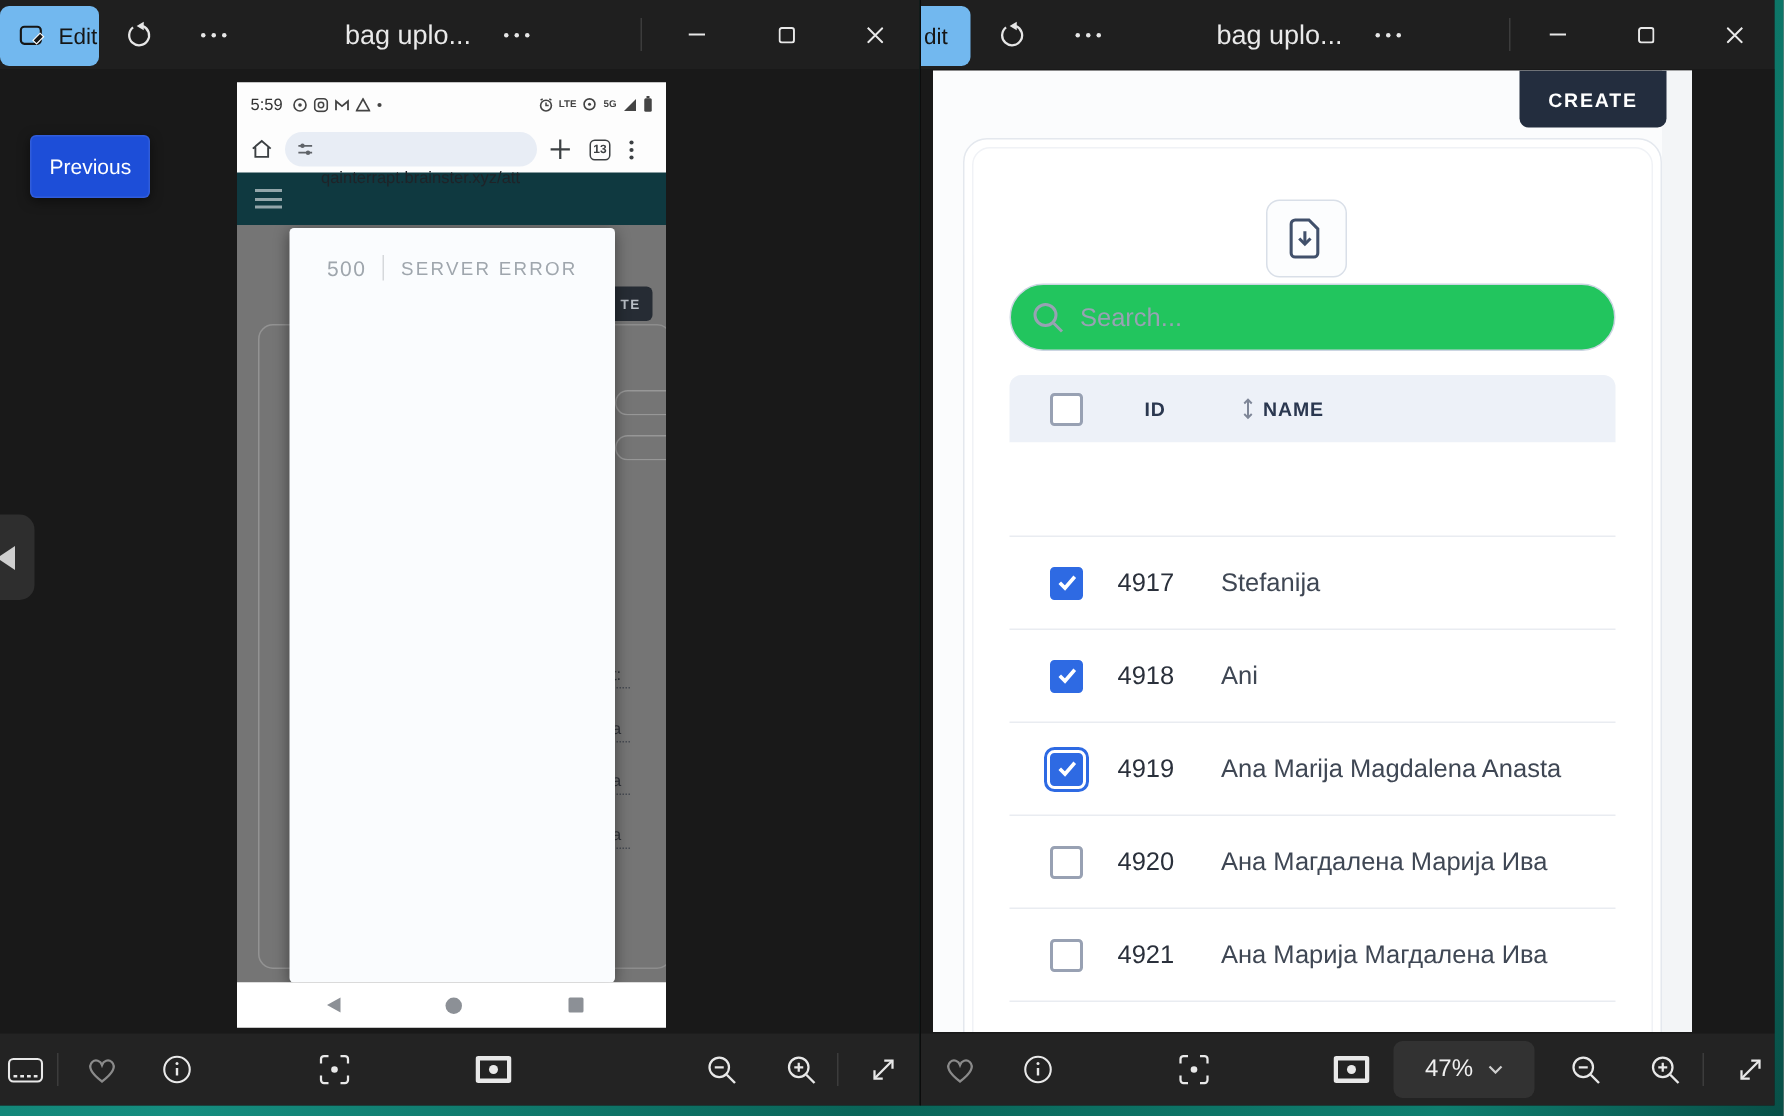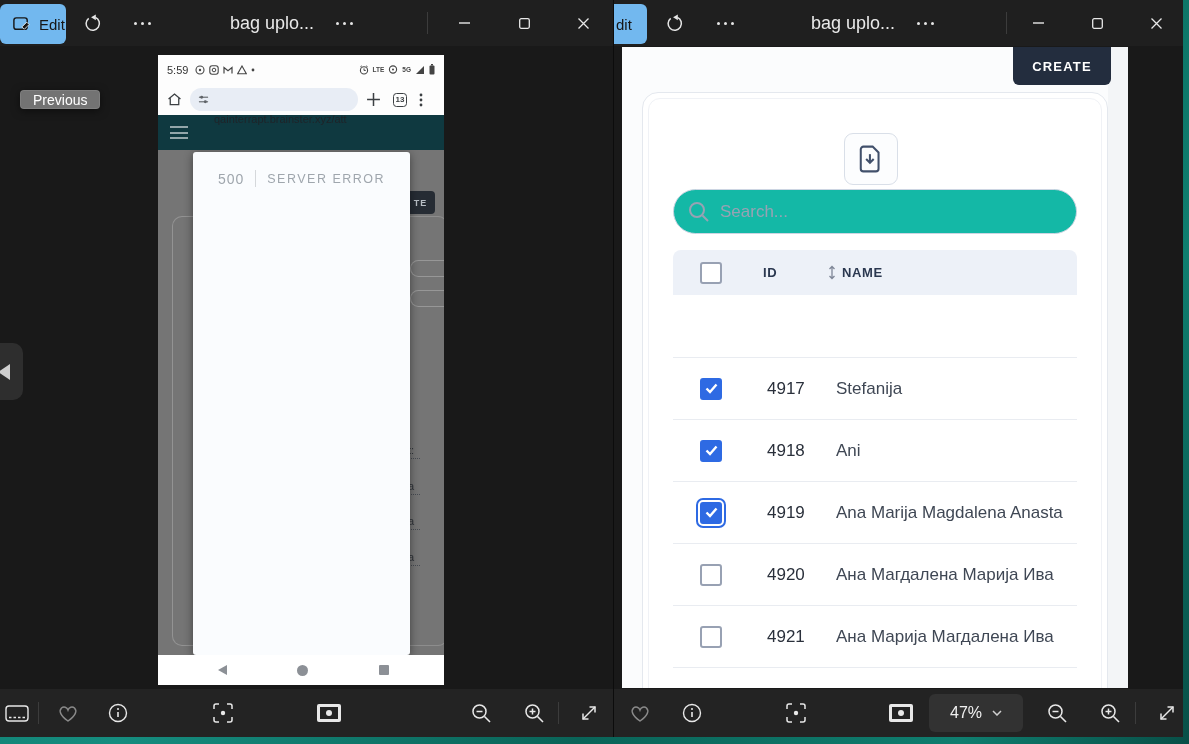--- a/index.html
+++ b/index.html
@@ -67,21 +67,21 @@
   .err-code { font-size:14px; color:#9fa6ad; letter-spacing:1px; }
   .err-div { width:1px; height:17px; background:#d5d8db; }
   .err-label { font-size:12.5px; color:#9fa6ad; letter-spacing:1.5px; }
   .p-nav { height:30px; background:#ffffff; position:relative; }
   .nav-back { position:absolute; left:60px; top:10px; width:0; height:0;
               border-top:5.5px solid transparent; border-bottom:5.5px solid transparent; border-right:9px solid #8c9096; }
   .nav-home { position:absolute; left:139px; top:10px; width:11px; height:11px; border-radius:50%; background:#8c9096; }
   .nav-sq { position:absolute; left:221px; top:10px; width:10px; height:10px; background:#8c9096; border-radius:1px; }
 
   
-  .tooltip { position:absolute; left:20px; top:90px; height:19px; padding:0 12px; background:#737373;
+  .tooltip { position:absolute; left:20px; top:90px; height:42px; padding:0 12px; background:#1d4ed8;
              border:1px solid rgba(255,255,255,.09); border-radius:4px; box-shadow:0 2px 8px rgba(0,0,0,.5);
              color:#fff; font-size:14px; display:flex; align-items:center; z-index:5; }
   .prev-nav { position:absolute; left:-9px; top:343px; width:32px; height:57px; background:#2e2e2e;
               border-radius:10px; display:flex; align-items:center; justify-content:center; z-index:5; }
   .prev-tri { width:0; height:0; border-top:8px solid transparent; border-bottom:8px solid transparent;
               border-right:12px solid #cfcfcf; margin-right:6px; }
 
   
   .canvas-right { position:absolute; top:46px; left:0; width:570px; height:643px; background:#191919; }
   .photo-r { position:absolute; left:8px; top:1px; width:506px; height:641px; background:#fbfcfd; overflow:hidden;
@@ -89,32 +89,32 @@
   .side-strip { position:absolute; right:0; top:0; width:20px; height:100%; background:#f3f5f7; }
   .create-btn { position:absolute; left:391px; top:0; width:98px; height:38px; background:#232d3e;
                 border-radius:0 0 6px 6px; color:#ffffff; font-size:13px; font-weight:bold; letter-spacing:1.2px;
                 display:flex; align-items:center; justify-content:center; }
   .big-card { position:absolute; left:20px; top:45px; width:466px; height:620px;
               border:1px solid #e4e8ee; border-radius:16px; background:#ffffff; }
   .big-card-inner { position:absolute; inset:5px; border:1px solid #f0f2f6; border-radius:12px; }
   .dl-btn { position:absolute; left:222px; top:86px; width:54px; height:52px; border:1px solid #d9dfe8;
             border-radius:9px; background:#fcfdfe; display:flex; align-items:center; justify-content:center; }
   .search-box { position:absolute; left:51px; top:142px; width:404px; height:45px; border:1.5px solid #ccd5e2;
-                border-radius:23px; background:#14b8a6; display:flex; align-items:center; padding:0 14px; gap:10px; }
+                border-radius:23px; background:#22c55e; display:flex; align-items:center; padding:0 14px; gap:10px; }
   .search-box input { border:none; outline:none; flex:1; font-size:17px; color:#3f4754; background:transparent;
                       font-family:inherit; }
   .search-box input::placeholder { color:#98a2b3; }
   .dtable { position:absolute; left:51px; top:203px; width:404px; }
   .t-head { height:45px; background:#edf1f8; border-radius:8px 8px 0 0; display:flex; align-items:center; padding-left:27px; }
   .t-head .hlabel { font-size:13px; font-weight:bold; color:#2b3850; letter-spacing:.6px; }
   .t-head .id-h { margin-left:41px; width:57px; }
   .t-row { height:62px; display:flex; align-items:center; padding-left:27px; border-bottom:1px solid #e9ecf1; background:#fff; }
   .t-row.empty { height:63px; }
   .t-row.tail { height:20px; border-bottom:none; }
-  .row-id { margin-left:45px; width:69px; font-size:17px; color:#2a303b; }
+  .row-id { margin-left:23px; width:69px; font-size:17px; color:#2a303b; }
   .row-name { flex:1; overflow:hidden; white-space:nowrap; }
   .row-name span { font-size:17px; color:#3f4754; border-bottom:1px dotted #a7aeb9; padding-bottom:3px; white-space:nowrap; }
   .cb { width:22px; height:22px; min-width:22px; border:2px solid #98a1b3; border-radius:3px; background:#fff;
         display:flex; align-items:center; justify-content:center; }
   .cb.checked { background:#2e6ae3; border-color:#2e6ae3; }
   .cb svg { display:none; }
   .cb.checked svg { display:block; }
   .cb.focused { outline:2px solid #2e6ae3; outline-offset:2px; }
   .sort-ic { margin-left:8px; margin-right:6px; }
 

